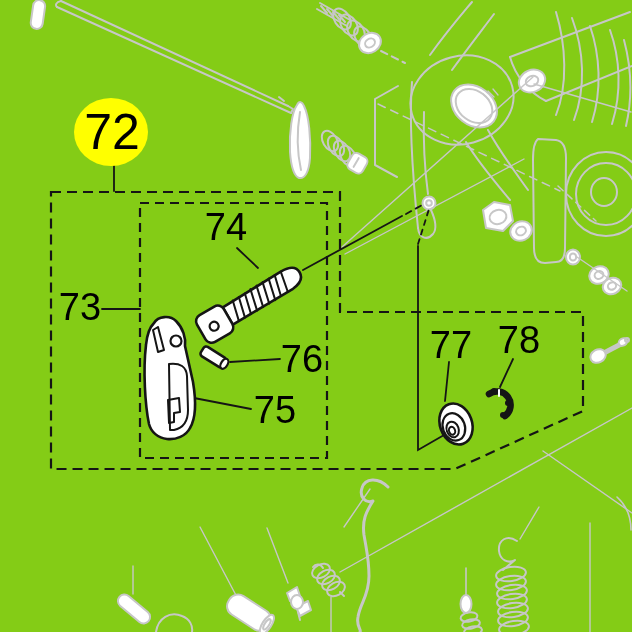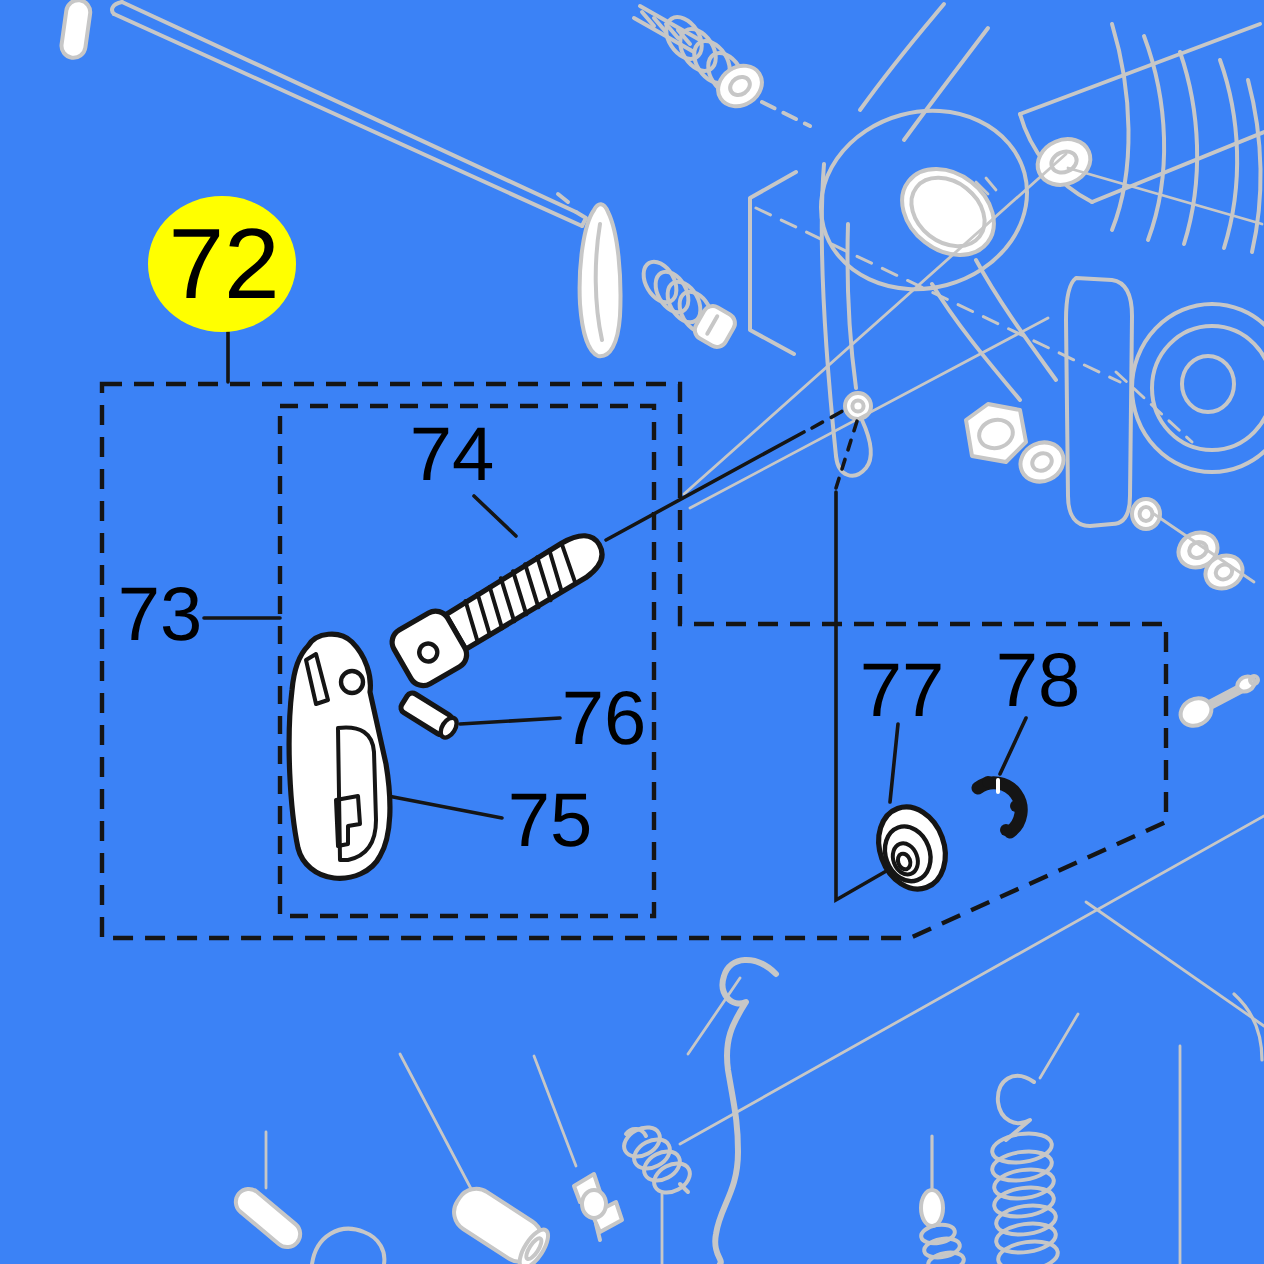--- a/index.html
+++ b/index.html
@@ -1,16 +1,16 @@
 <!DOCTYPE html>
 <html><head>
 <meta charset="utf-8">
 <style>
   html,body{margin:0;padding:0;background:#ffffff;}
-  .stage{position:relative;width:632px;height:632px;background:#3b82f6;overflow:hidden;
+  .stage{position:relative;width:632px;height:632px;background:#84cc16;overflow:hidden;
          font-family:"Liberation Sans", sans-serif;}
   svg{display:block;}
   text{font-family:"Liberation Sans", sans-serif;fill:#000;}
   .lbl{font-size:38px;}
   .badge-txt{font-size:50px;}
 </style>
 </head>
 <body>
 
 <div class="stage">

